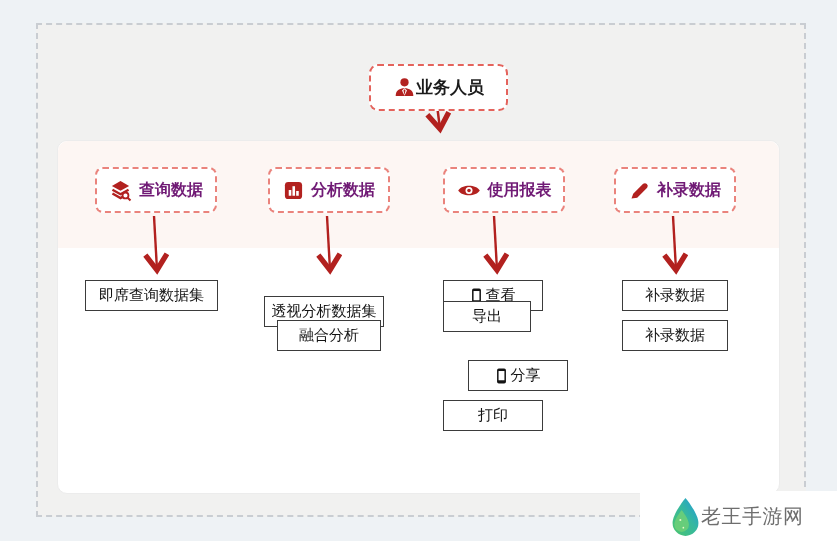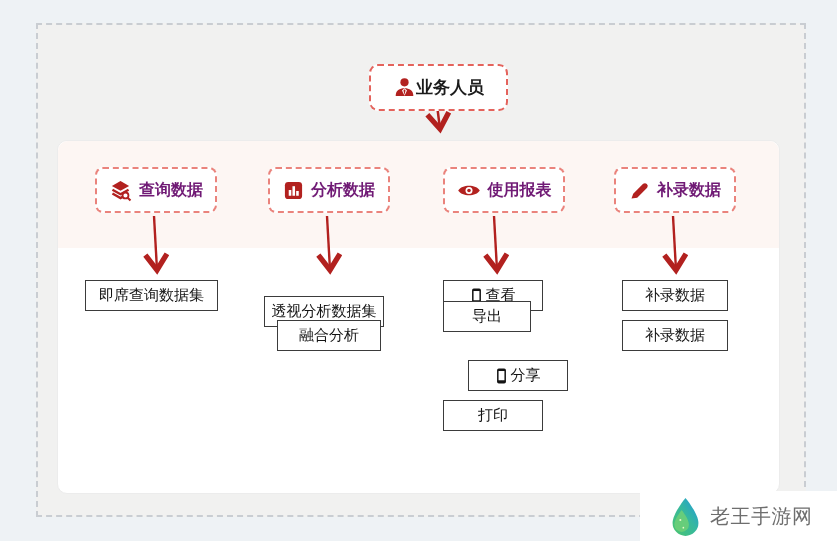--- a/index.html
+++ b/index.html
@@ -34,21 +34,21 @@
     position:absolute;height:31px;z-index:3;
     background:#fff;border:1.5px solid #3b3b3b;border-radius:0;
     display:flex;align-items:center;justify-content:center;gap:4px;
     font-size:15px;color:#141414;white-space:nowrap;box-sizing:border-box;
   }
   .watermark{
     position:absolute;left:640px;top:491px;width:197px;height:50px;z-index:5;
     background:#ffffff;display:flex;align-items:center;
   }
   .watermark .logo{margin-left:30px;}
-  .watermark .wm-text{margin-left:9px;font-size:20px;color:#6e6e6e;letter-spacing:.5px;}
+  .watermark .wm-text{margin-left:0;font-size:20px;color:#6e6e6e;letter-spacing:.5px;}
   svg{display:block;}
 </style>
 </head>
 <body>
 
 <div class="page">
 
   <div class="dashed-frame"></div>
 
   <div class="card">

